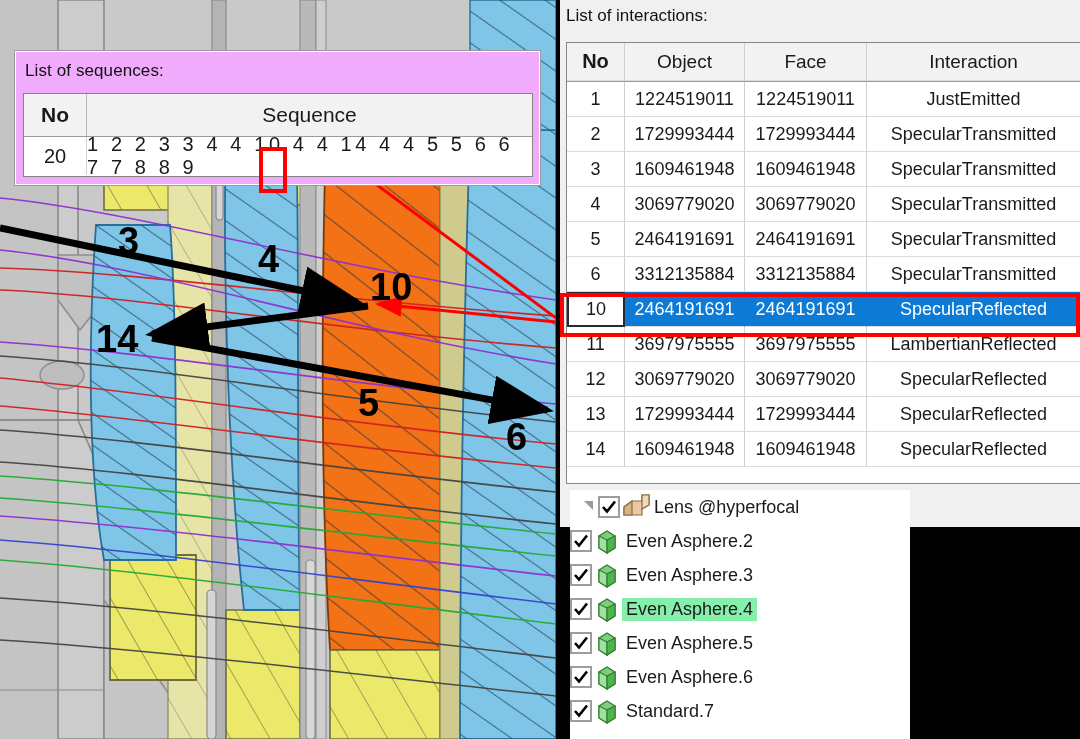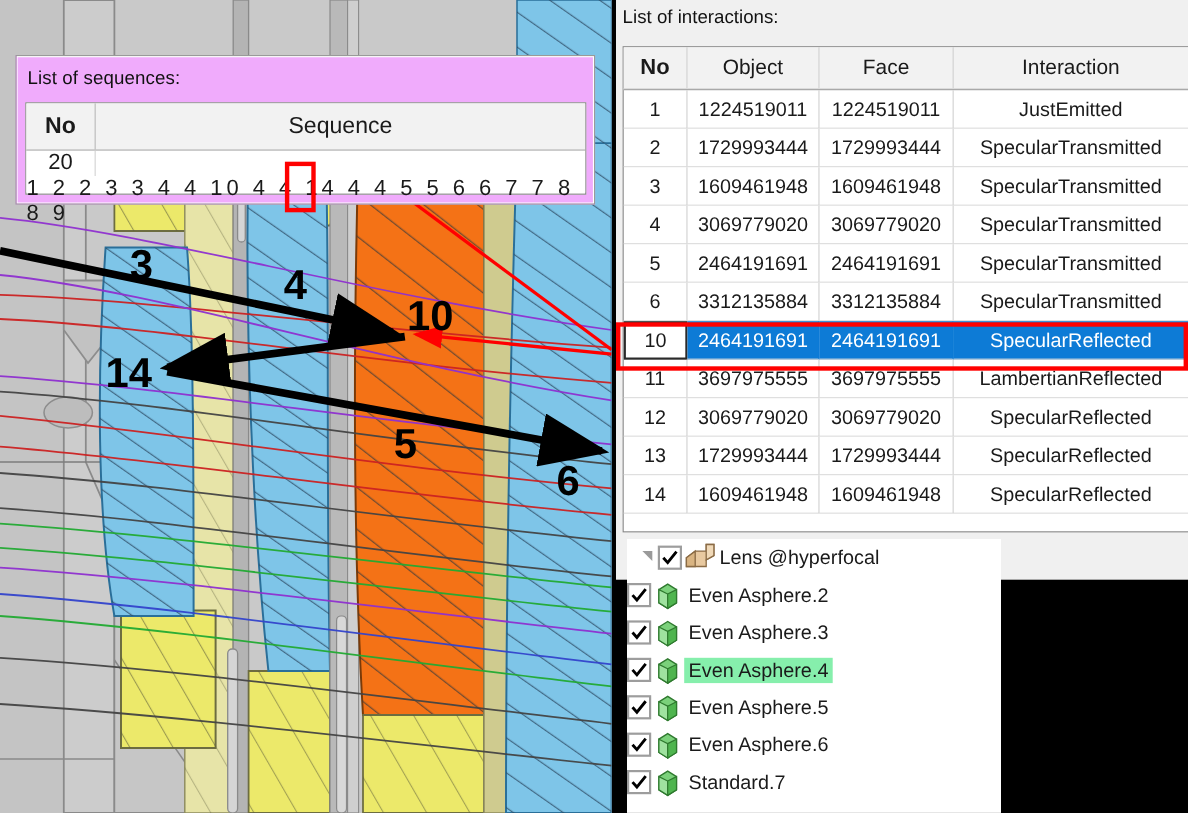--- a/index.html
+++ b/index.html
@@ -13,21 +13,21 @@
   
   .seq-panel{position:absolute;left:14px;top:6px;width:525px;height:134px;background:#f0abfc;
              border:1px solid #9a9a9a;box-shadow:0 0 0 1px #ffffff inset;margin-top:44px;}
   .seq-title{position:absolute;left:10px;top:10px;font-size:17px;color:#111;letter-spacing:.1px;}
   .seq-table{position:absolute;left:8px;top:42px;width:508px;height:82px;background:#fff;
              border:1px solid #848484;box-shadow:1px 1px 0 #fff inset;}
   .seq-hdr{display:flex;height:42px;background:#f2f2f2;border-bottom:1px solid #9b9b9b;}
   .seq-hdr .c1{width:62px;display:flex;align-items:center;justify-content:center;
                font-weight:bold;font-size:21px;color:#1a1a1a;border-right:1px solid #b8b8b8;}
   .seq-hdr .c2{flex:1;display:flex;align-items:center;justify-content:center;font-size:21px;color:#1a1a1a;}
-  .seq-row{display:flex;height:38px;background:#fff;flex-direction:column;}
+  .seq-row{display:flex;height:38px;background:#fff;}
   .seq-row .c1{width:62px;display:flex;align-items:center;justify-content:center;
                font-size:20px;color:#1a1a1a;border-right:1px solid #d2d2d2;}
   .seq-row .c2{flex:1;display:flex;align-items:center;justify-content:flex-end;padding-right:0;
                font-size:20px;color:#1a1a1a;letter-spacing:3.6px;}
   .seq-hl{position:absolute;left:244px;top:96px;width:28px;height:46px;border:4px solid #ff0000;
           box-sizing:border-box;pointer-events:none;}
 
   
   .inter-panel{position:absolute;left:560px;top:0;width:520px;height:527px;background:#f0f0f0;}
   .inter-title{position:absolute;left:6px;top:6px;font-size:17px;color:#111;}

